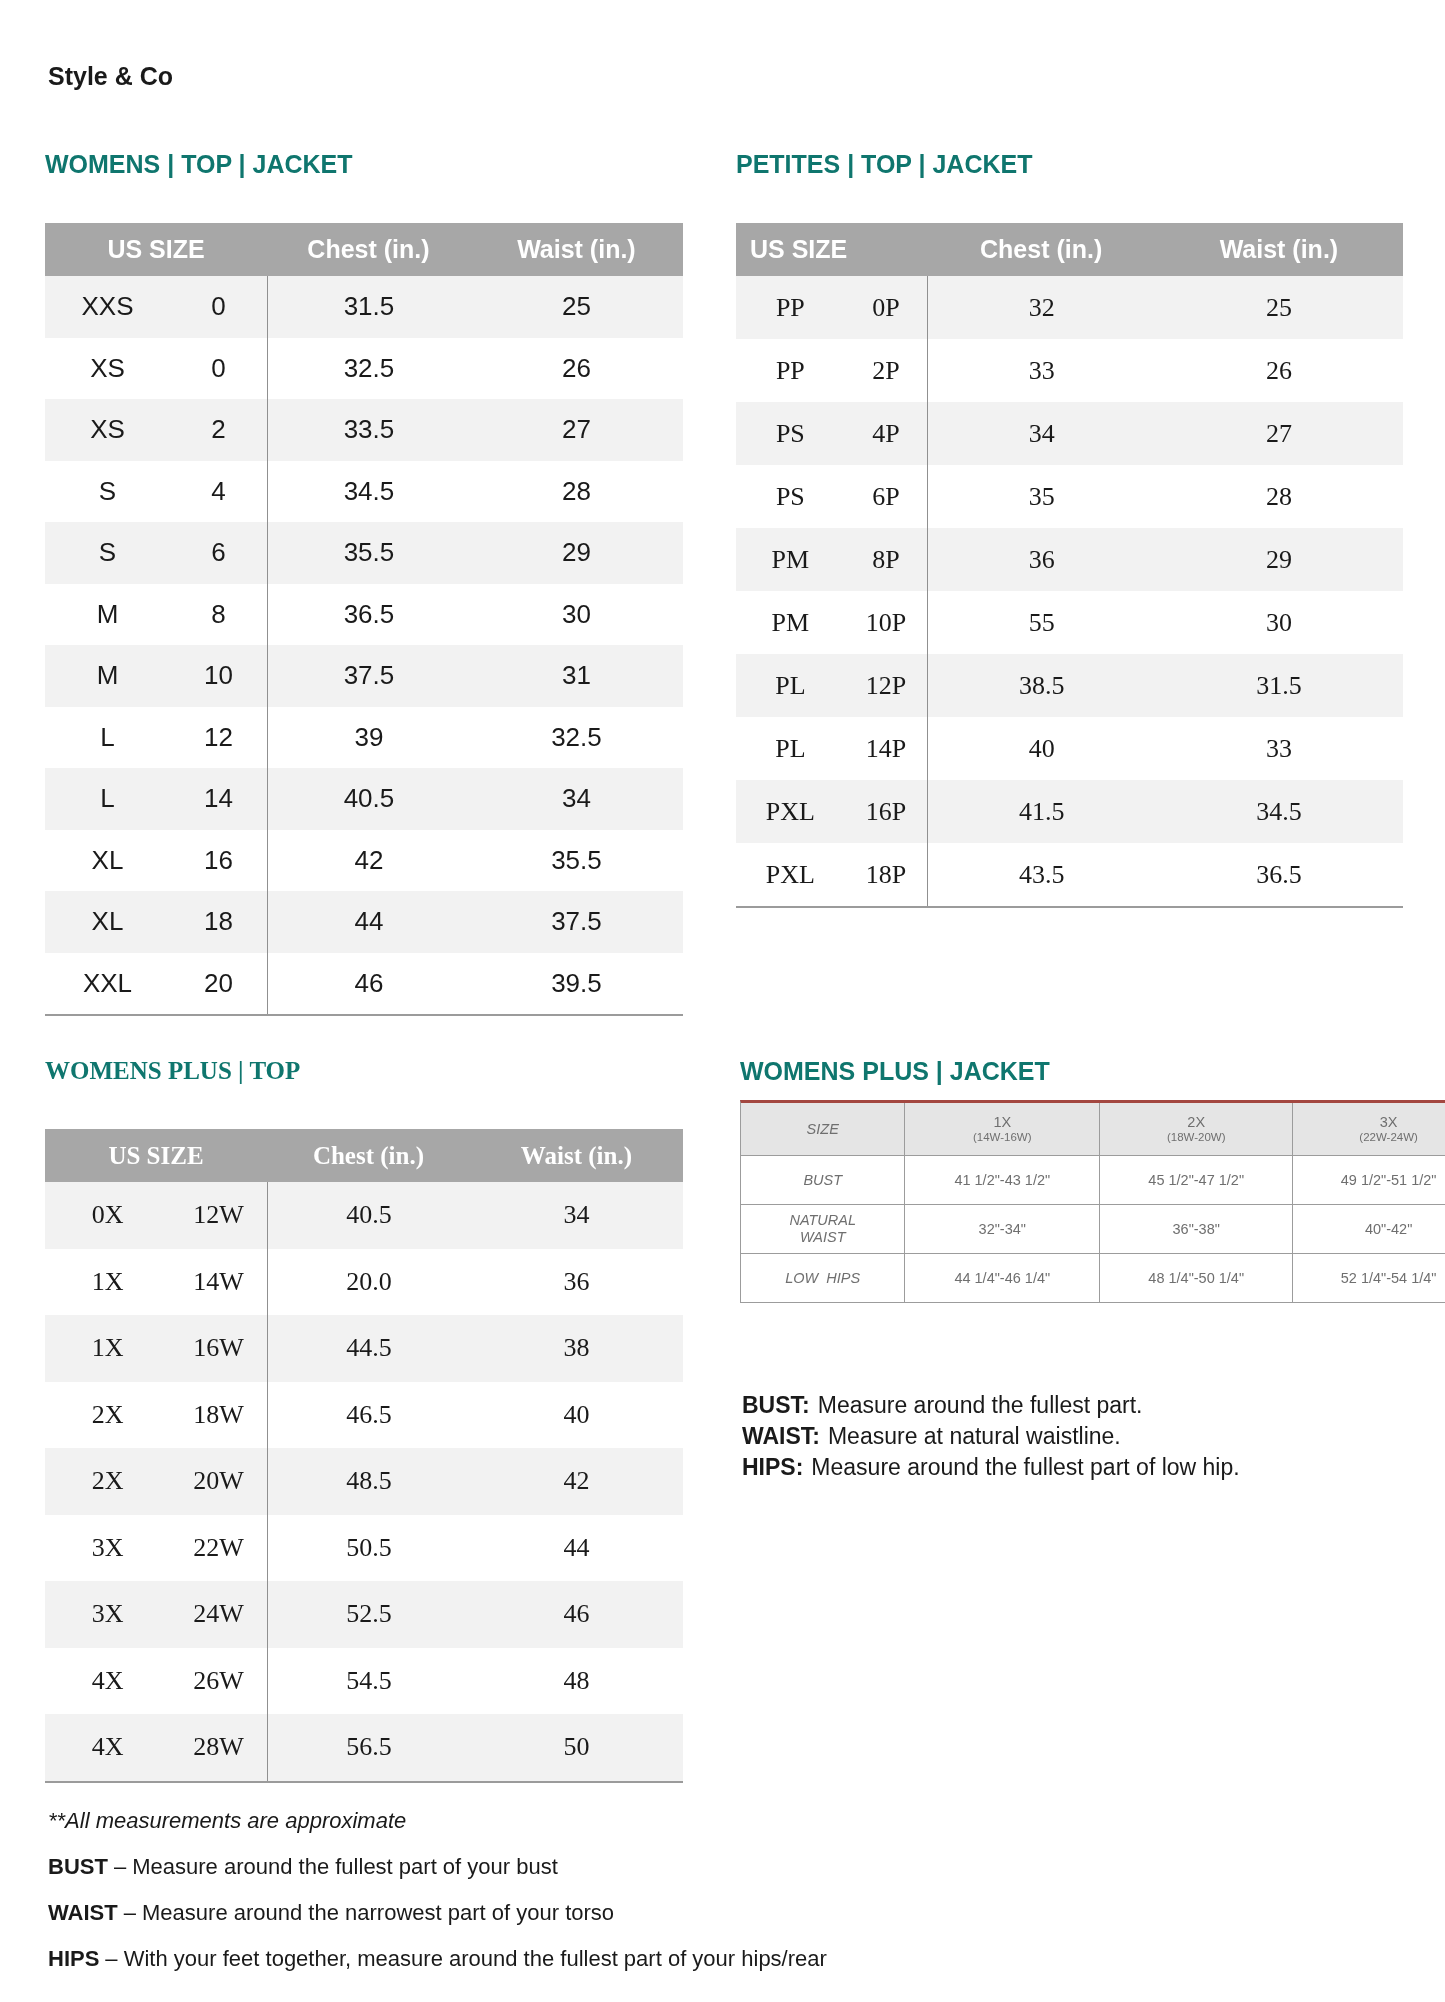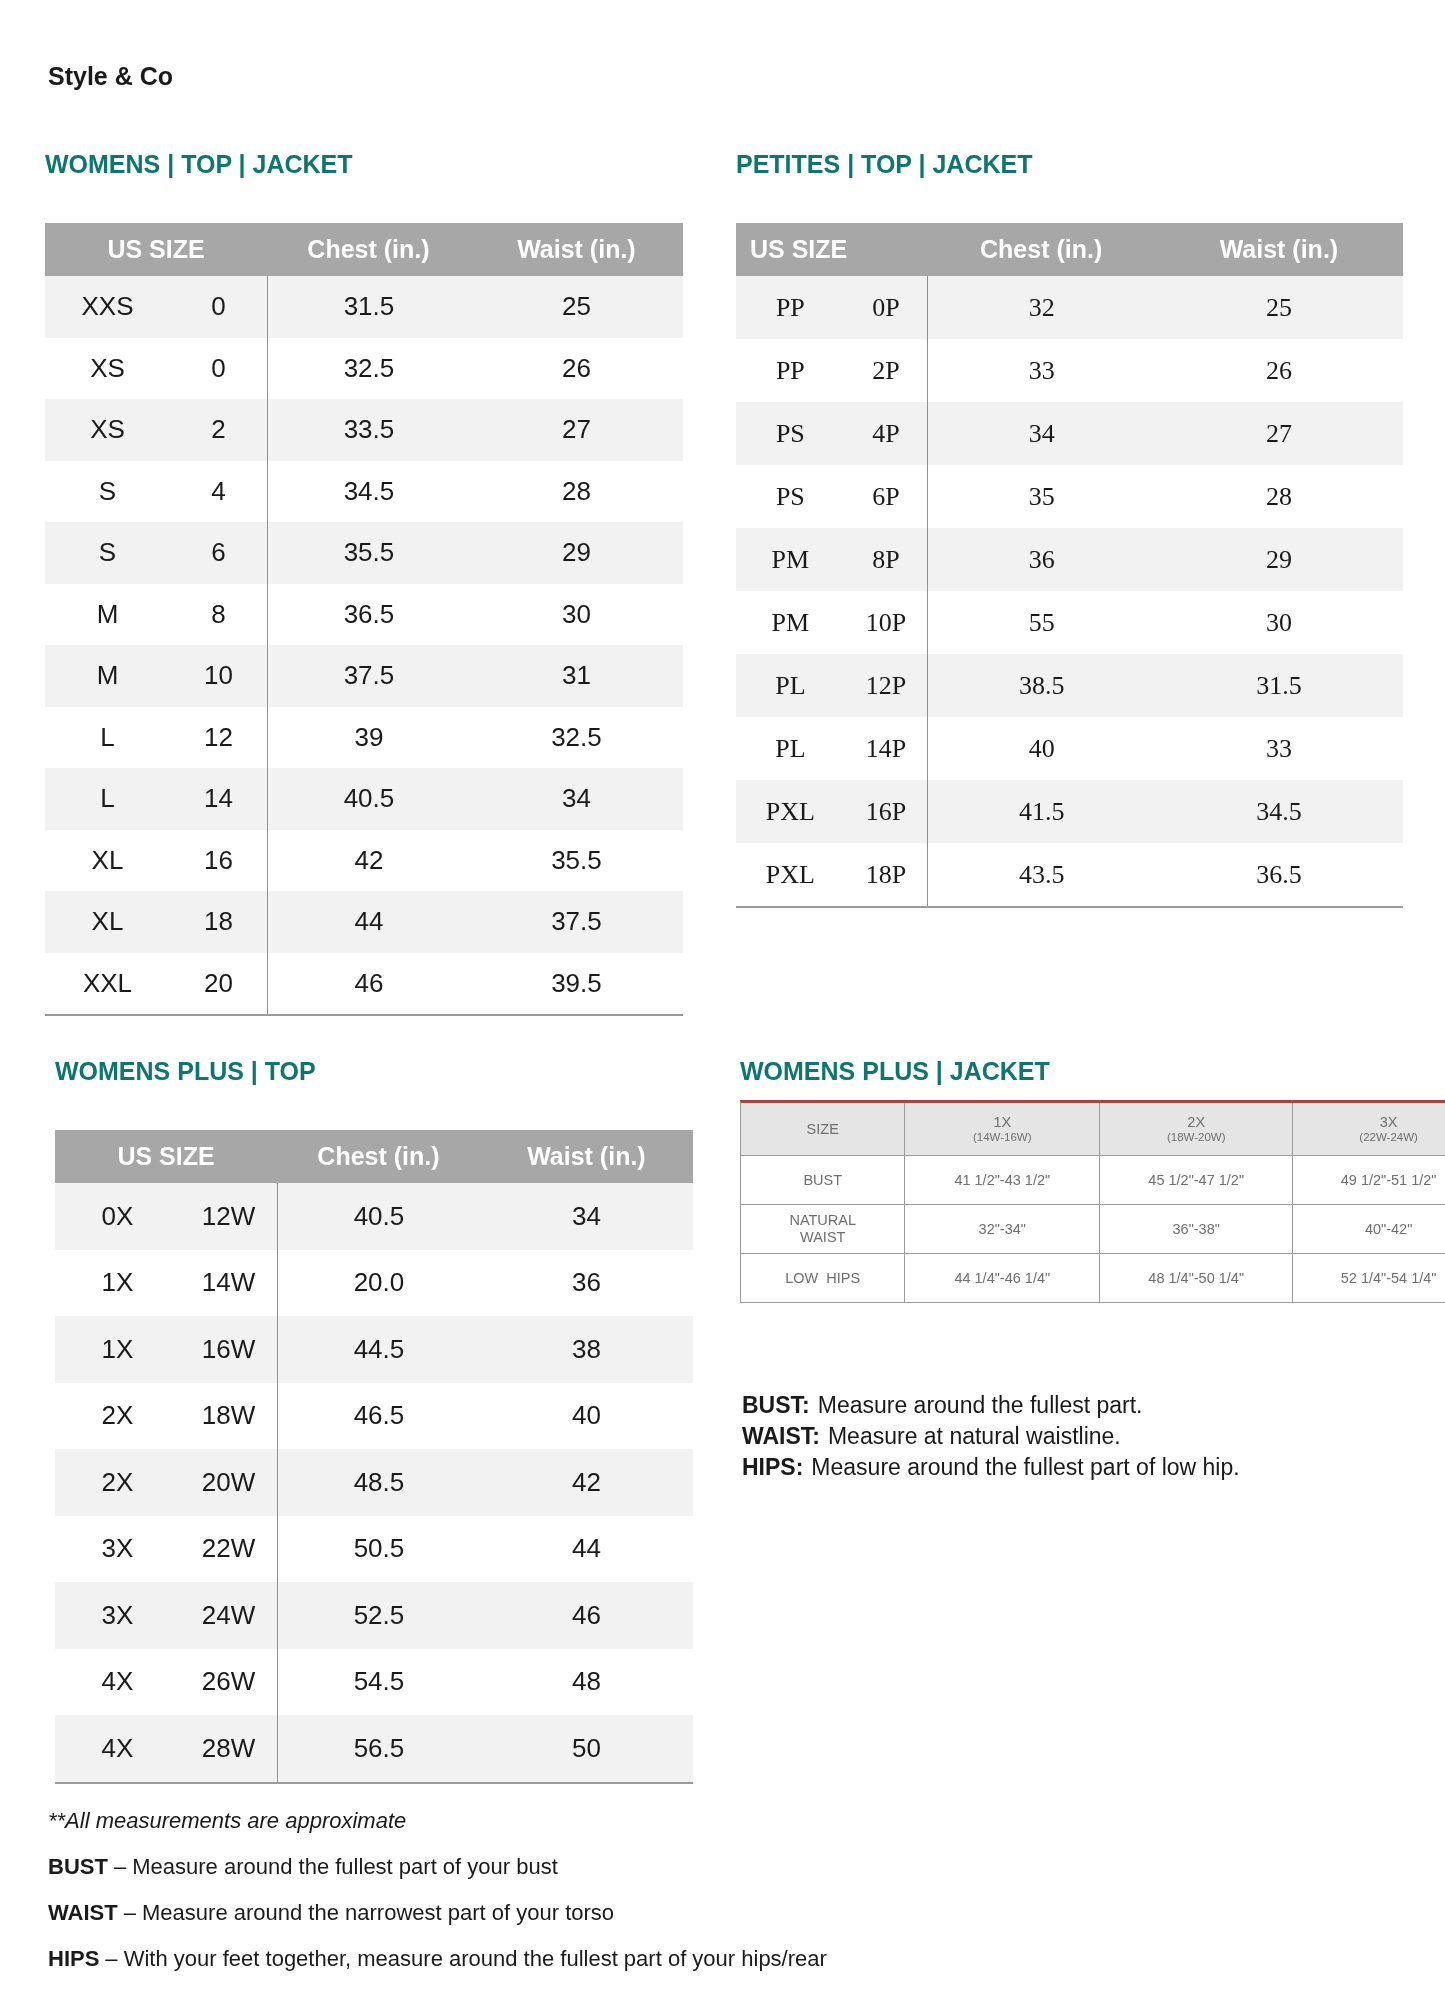--- a/index.html
+++ b/index.html
@@ -4,21 +4,21 @@
 <style>
   html,body{margin:0;padding:0;background:#fff;}
   .page{position:relative;width:1445px;height:2002px;background:#ffffff;
         font-family:"Liberation Sans",sans-serif;color:#1a1a1a;overflow:hidden;}
 
   .brand{position:absolute;left:48px;top:62px;font-size:25px;font-weight:bold;}
 
   .sec{position:absolute;}
   #sec-womens{left:45px;top:150px;width:638px;}
   #sec-petites{left:736px;top:150px;width:667px;}
-  #sec-plus-top{left:55px;top:1057px;width:638px;}
+  #sec-plus-top{left:45px;top:1057px;width:638px;font-family:Liberation Serif, serif;}
   #sec-plus-jacket{left:740px;top:1057px;width:745px;}
 
   .section-title{margin:0 0 14px 0;font-size:25px;font-weight:bold;color:#0f766e;}
 
   
   .tbl{border-bottom:2px solid #9b9b9b;}
   .thead,.trow{display:grid;}
   .t-std .thead,.t-std .trow{grid-template-columns:19.6% 15.2% 31.8% 33.4%;}
   .t-petites .thead,.t-petites .trow{grid-template-columns:16.3% 12.4% 34.1% 37.2%;}
   .thead{height:53px;background:#a7a7a7;color:#ffffff;font-weight:bold;align-items:center;margin-top:44px;}
@@ -34,21 +34,21 @@
   .td.c-chest{border-left:1px solid #909090;}
 
   
   .jtbl{display:grid;grid-template-columns:22% 26.2% 26% 25.8%;
         border:1px solid #9c9c9c;border-top:3px solid #a34740;background:#fff;
         color:#6f6f6f;margin-top:2px;}
   .jc{display:flex;flex-direction:column;align-items:center;justify-content:center;
       text-align:center;border-left:1px solid #9c9c9c;border-top:1px solid #9c9c9c;
       min-height:48px;font-size:14.5px;white-space:pre-wrap;line-height:1.15;}
   .jc:nth-child(-n+4){border-top:none;}
-  .jc:nth-child(4n+1){border-left:none;}
+  .jc:nth-child(4n+1){border-left:none;font-style:italic;}
   .jh{background:#e5e5e5;min-height:52px;}
   .jsize{font-size:14.5px;}
   .jrange{font-size:11.5px;}
 
   
   #notes{position:absolute;left:742px;top:1390px;font-size:23px;line-height:31px;}
   .note-label{font-weight:bold;margin-right:8px;}
 
   
   #footer{position:absolute;left:48px;top:1798px;font-size:22px;line-height:46px;}

